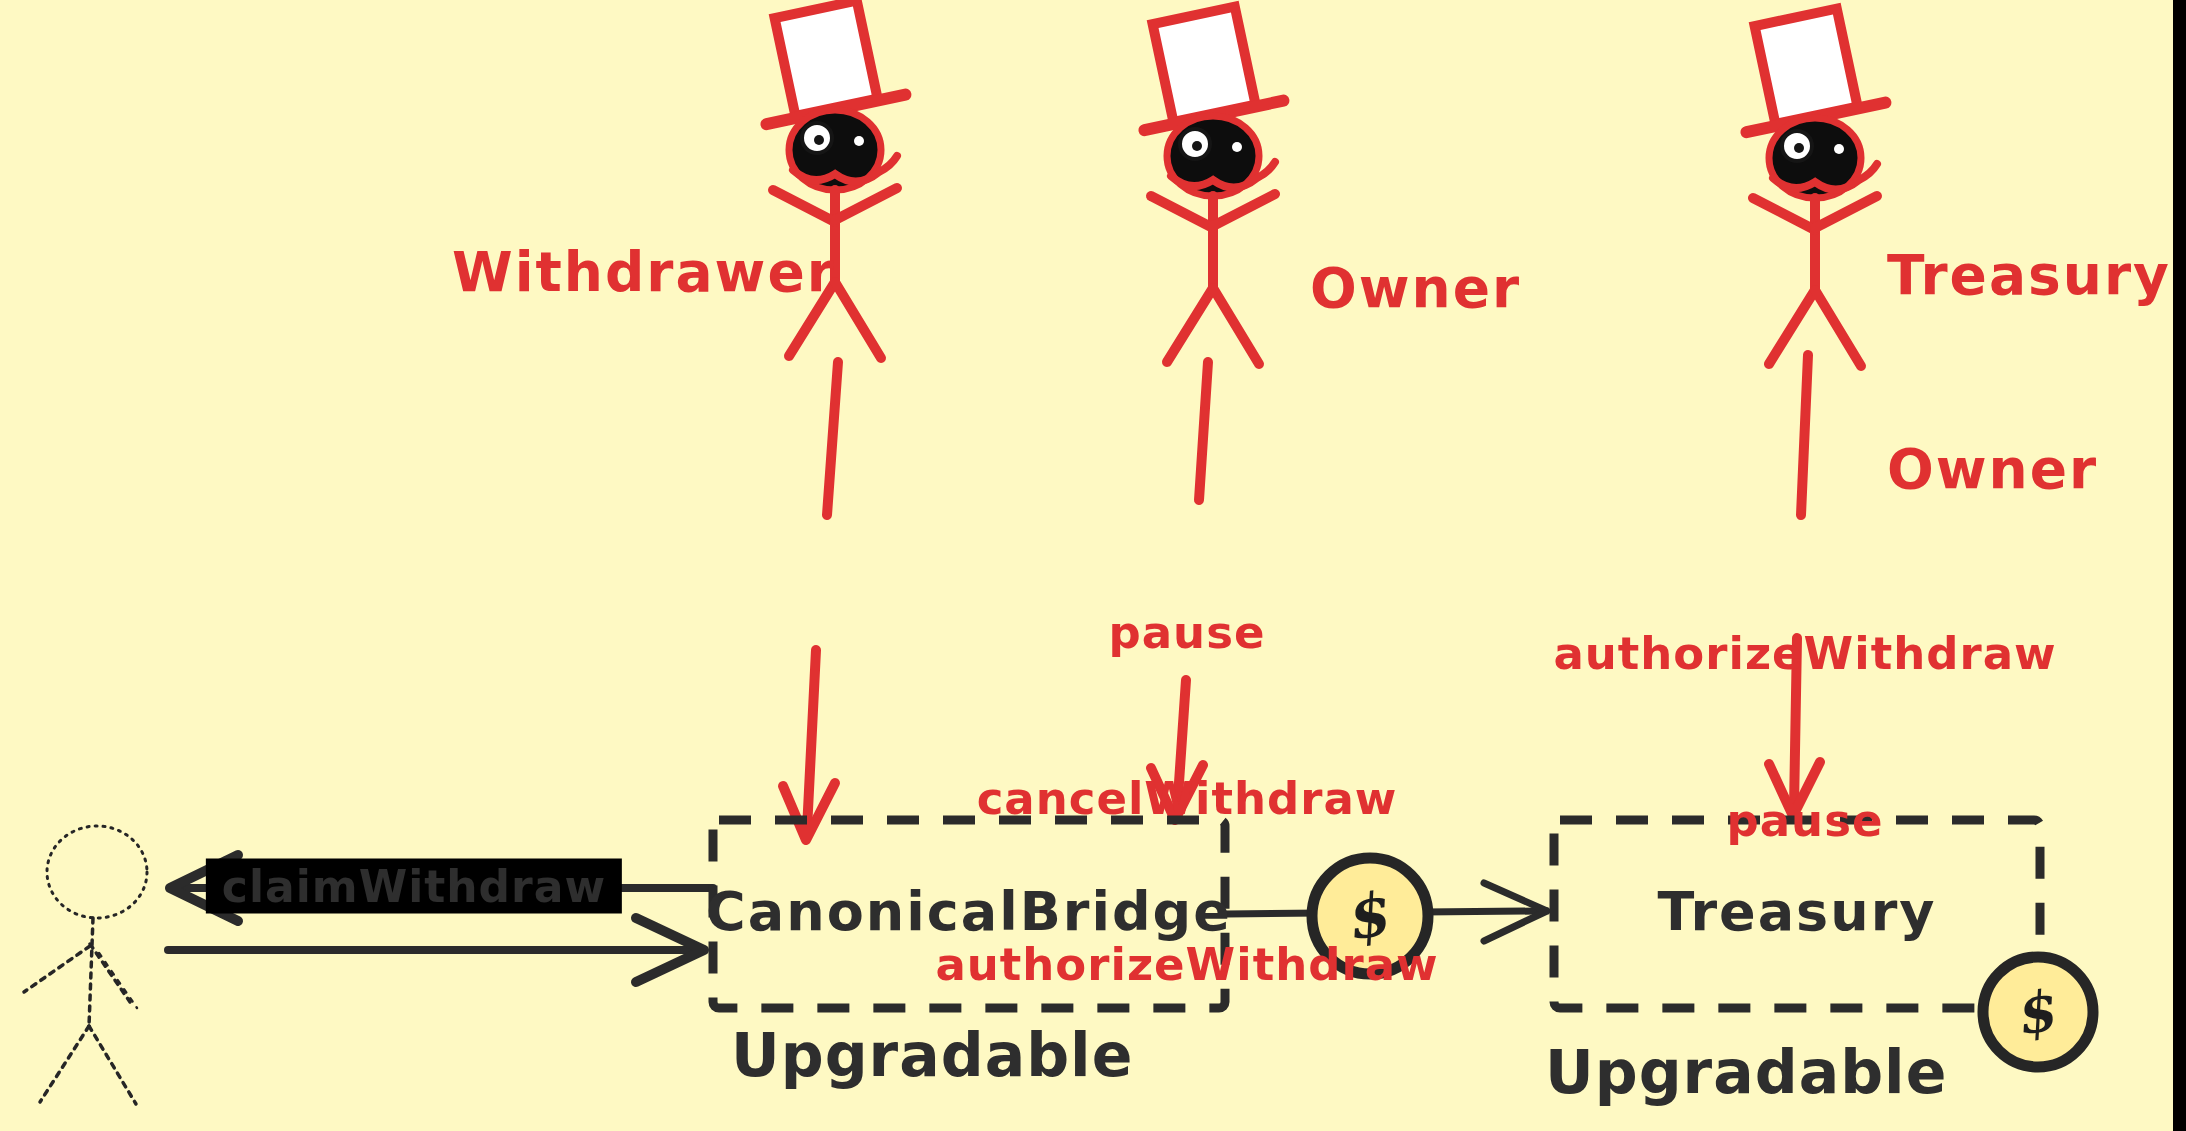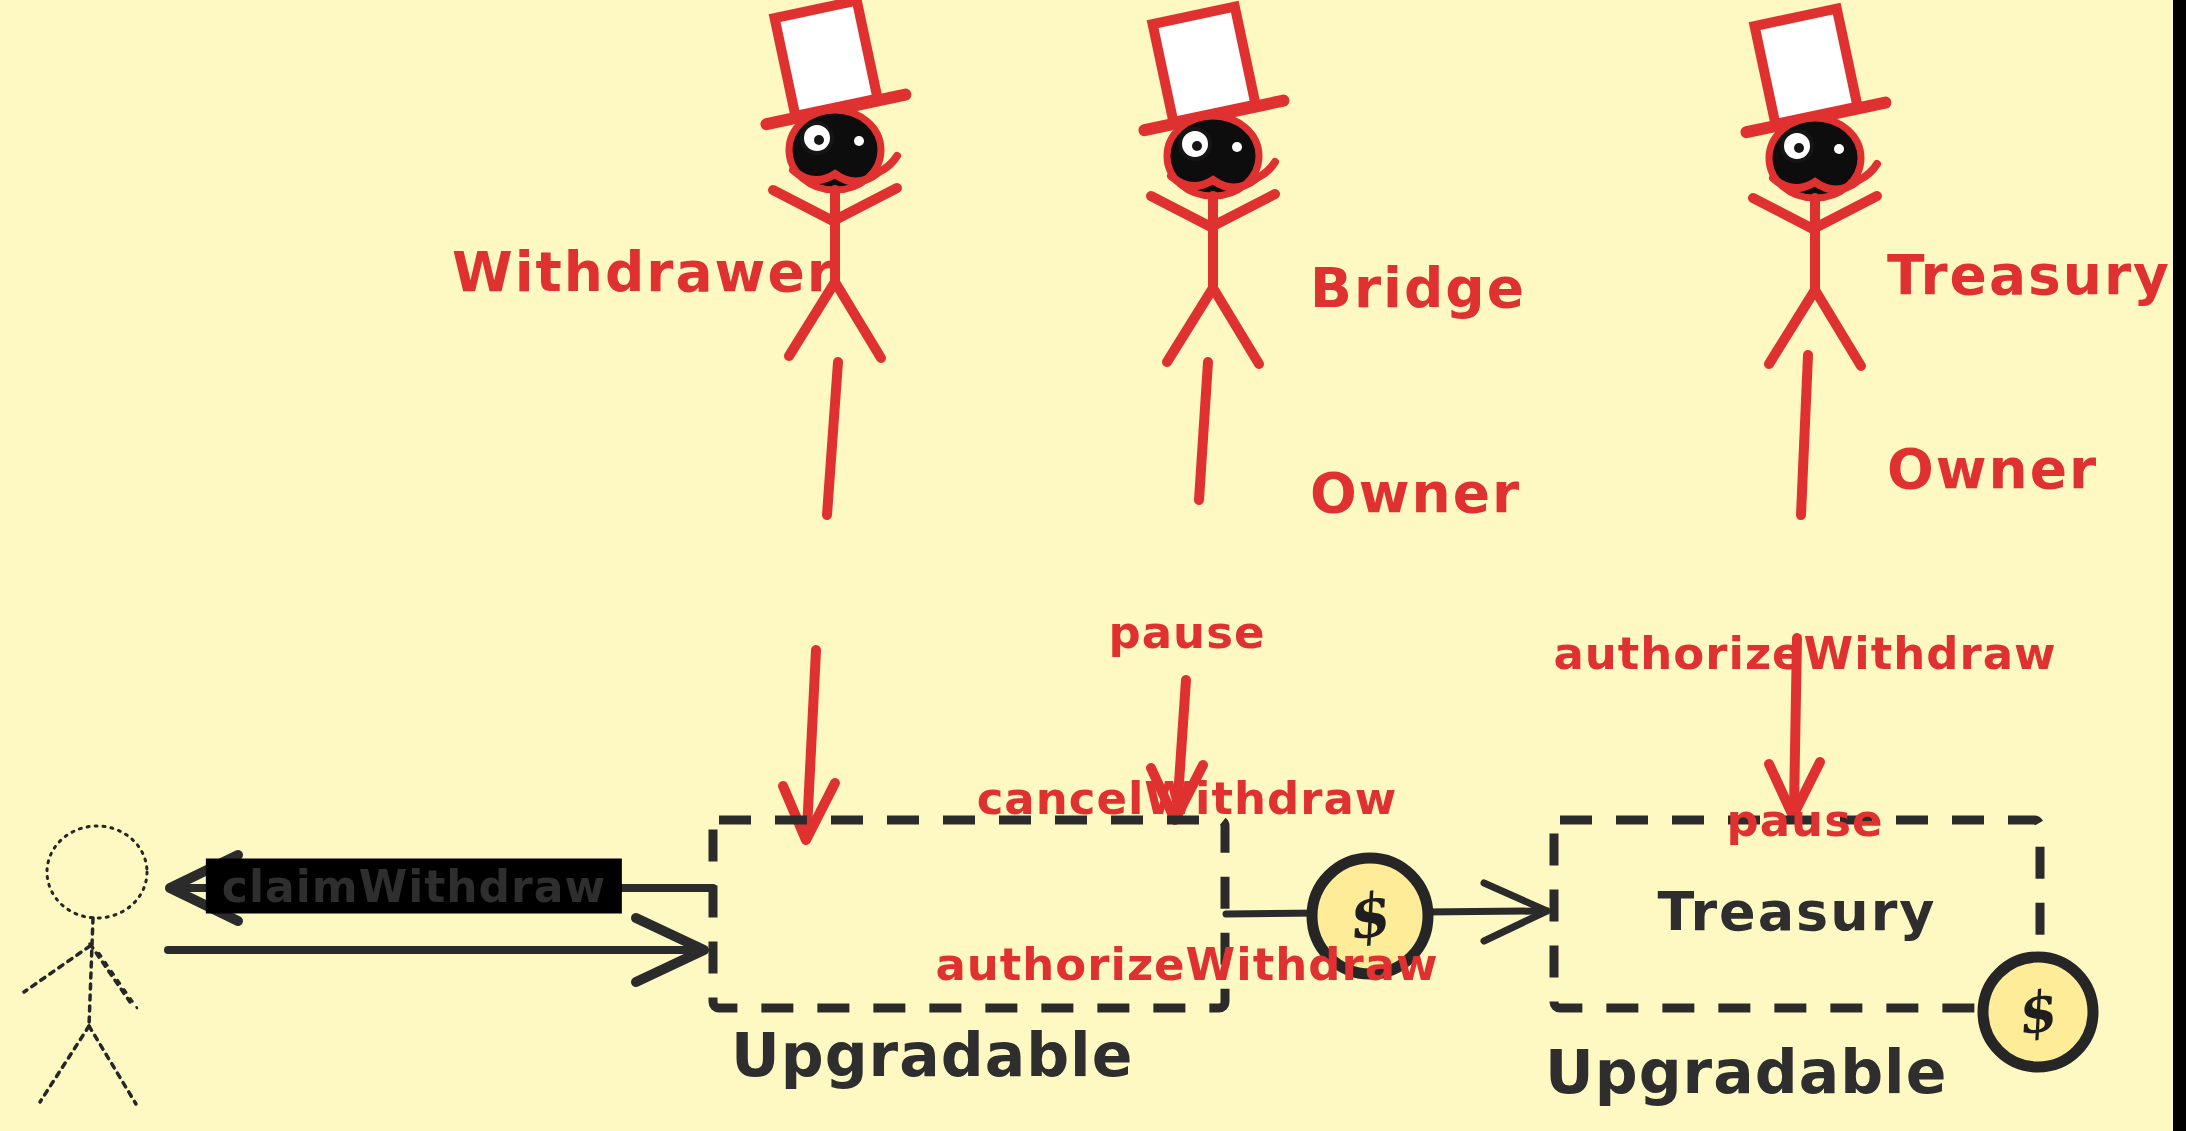--- a/index.html
+++ b/index.html
@@ -114,21 +114,20 @@
 
     <circle cx="1370" cy="916" r="58" fill="#ffec99" stroke="#262626" stroke-width="11"></circle>
     <circle cx="2038" cy="1012" r="55" fill="#ffec99" stroke="#262626" stroke-width="11"></circle>
   </svg>
 
   <div class="label actor-name" style="left:452px;top:106px;">
     <div>Withdrawer</div>
   </div>
 
   <div class="label actor-name" style="left:1310px;top:122px;">
-    <div>Bridge</div>
     <div>Owner</div>
   </div>
 
   <div class="label actor-name" style="left:1887px;top:114px;">
     <div style="line-height:66px;">Treasury</div>
     <div style="line-height:66px;">Owner</div>
   </div>
 
   <div class="label fn-label" style="left:823px;top:519px;">
   </div>
@@ -139,20 +138,21 @@
     <div style="line-height:60px;">authorizeWithdraw</div>
   </div>
 
   <div class="label fn-label" style="left:1805px;top:517px;">
     <div>authorizeWithdraw</div>
     <div>pause</div>
   </div>
 
   <div class="label flow-label dk" style="left:414px;top:886px;">claimWithdraw</div>
 
+  <div class="label contract-label dk" style="left:969px;top:911px;">CanonicalBridge</div>
   <div class="label contract-label dk" style="left:1797px;top:911px;">Treasury</div>
 
   <div class="label tag-label dk" style="left:731px;top:1055px;">Upgradable</div>
   <div class="label tag-label dk" style="left:1545px;top:1072px;">Upgradable</div>
 
   <div class="coin-symbol" style="left:1370px;top:917px;">$</div>
   <div class="coin-symbol" style="left:2038px;top:1013px;font-size:56px;">$</div>
 
 </div>
 

